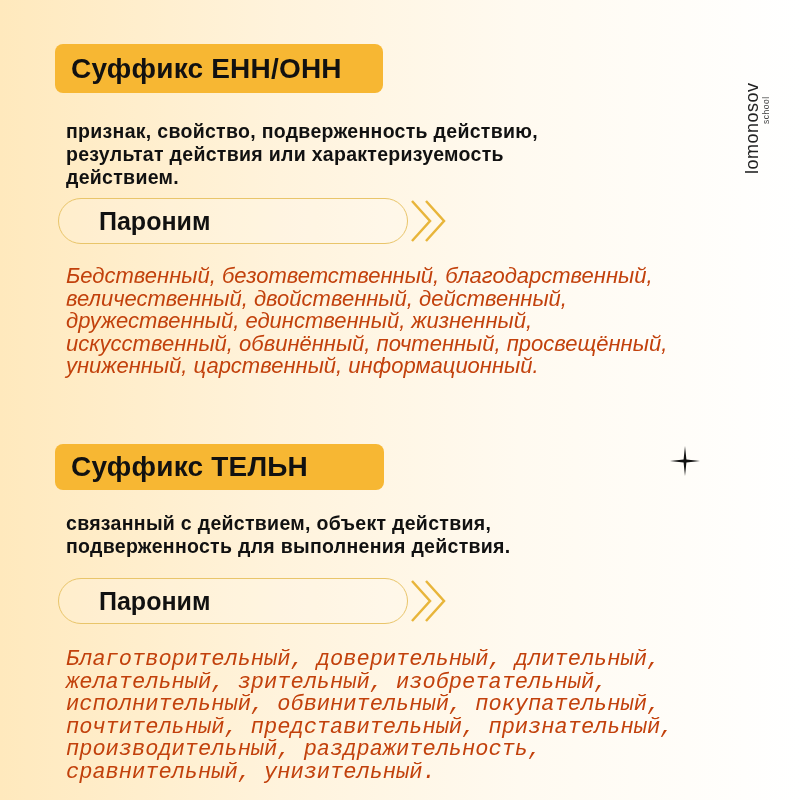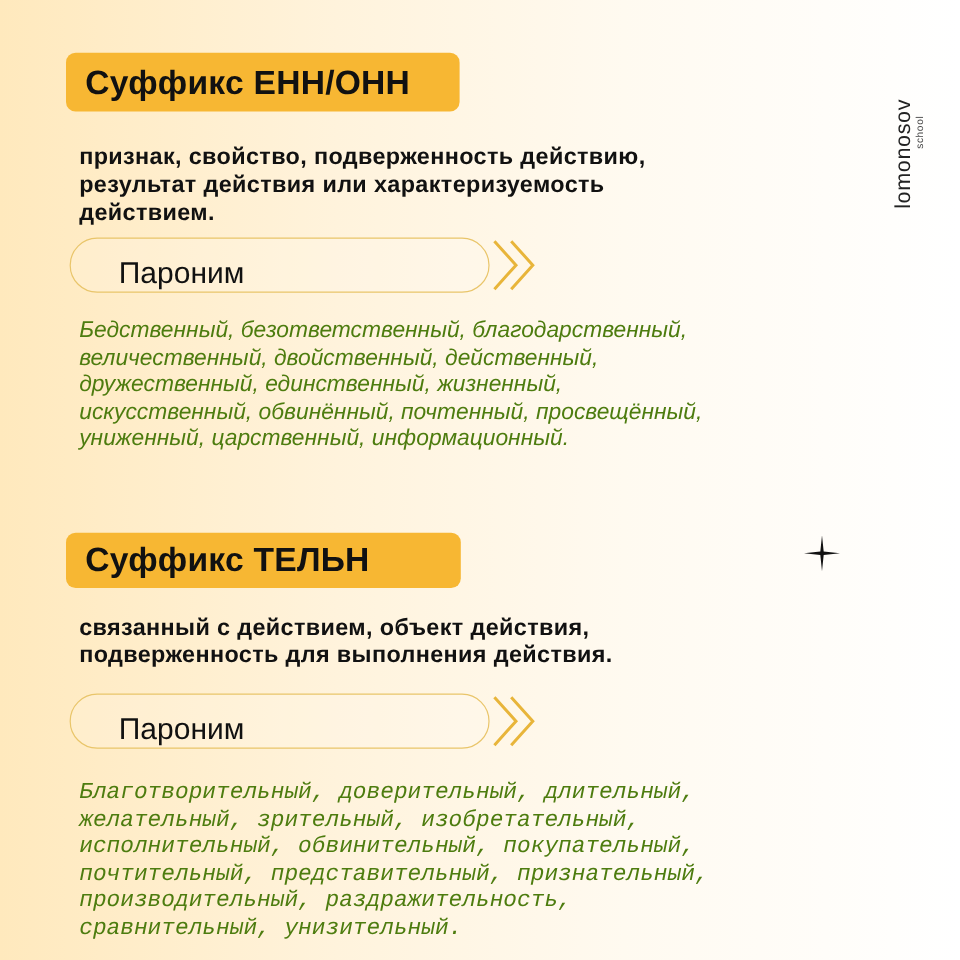--- a/index.html
+++ b/index.html
@@ -38,38 +38,38 @@
       white-space: pre-line;
     }
     .paronym-pill {
       position: absolute;
       width: 350px;
       height: 46px;
       border: 1.5px solid #e9c56a;
       border-radius: 23px;
       box-sizing: border-box;
       display: flex;
-      align-items: flex-end;
+      align-items: center;
       padding-left: 40px;
-      font-weight: 400;
+      font-weight: 700;
       font-size: 25px;
       color: #111;
       background: rgba(255,255,255,0.15);
     }
     .chevrons {
       position: absolute;
       width: 44px;
       height: 48px;
     }
     .word-list {
       position: absolute;
       font-style: italic;
-      font-size: 19px;
+      font-size: 22px;
       line-height: 22.5px;
-      color: #4d7c0f;
+      color: #c2410c;
       white-space: pre-line;
     }
     .logo {
       position: absolute;
       left: 742px;
       top: 48px;
       width: 30px;
       height: 128px;
     }
     .logo-main {

